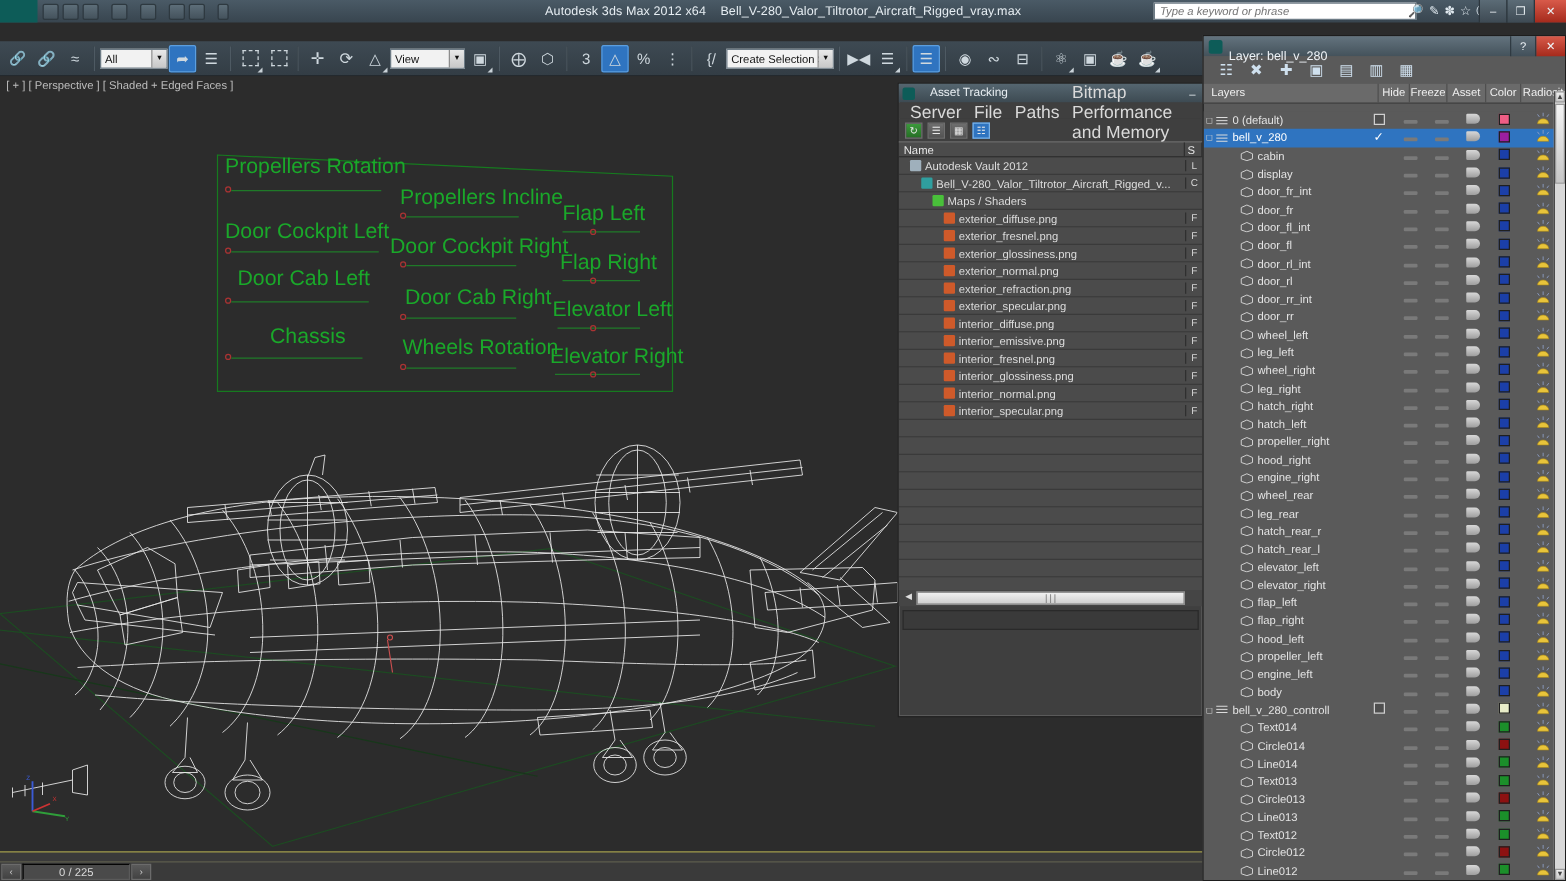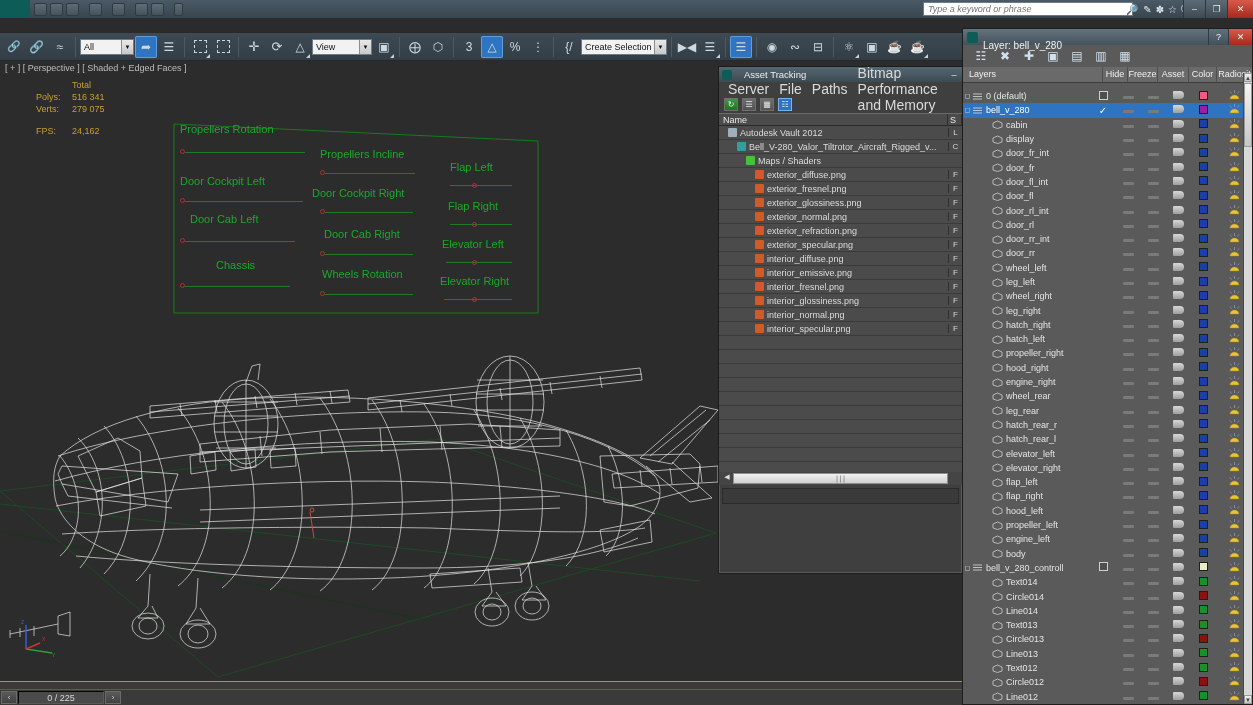--- a/index.html
+++ b/index.html
@@ -64,21 +64,21 @@
   
   .viewport { position:absolute; left:0; top:61px; width:962px; height:628px;
     background:#2c2c2c; overflow:hidden; }
   .vp-label { position:absolute; left:5px; top:2px; color:#bdbdbd; font-size:9px; }
   .vp-stats { position:absolute; left:36px; top:18px; font-size:9px; color:#c4a02e;
     line-height:12px; }
   .vp-stats .col1 { display:inline-block; width:36px; }
   .vp-stats .col2 { display:inline-block; width:56px; }
   .vp-anno { position:absolute; left:172px; top:62px; width:368px; height:192px; }
   .vp-anno .frame { position:absolute; inset:0; border:1px solid #167a1f; }
-  .anno { position:absolute; color:#1aa82a; font-size:11px; white-space:nowrap;
+  .anno { position:absolute; color:#1aa82a; font-size:17px; white-space:nowrap;
     font-family:"Liberation Sans", sans-serif; }
   .anno-line { position:absolute; height:1px; background:#1f7a28; }
   .anno-dot { position:absolute; width:5px; height:5px; border:1px solid #a33;
     border-radius:50%; }
   .axis-tri { position:absolute; left:18px; bottom:30px; width:40px; height:40px; }
 
   
   .plane { position:absolute; left:0px; top:245px; width:720px; height:400px; }
 
   
@@ -194,20 +194,25 @@
       <div class="qbtn sep"></div>
       <div class="qbtn"></div>
       <div class="qbtn sep"></div>
       <div class="qbtn"></div>
       <div class="qbtn sep"></div>
       <div class="qbtn"></div>
       <div class="qbtn"></div>
       <div class="qbtn sep"></div>
       <div class="qbtn" style="width:9px"></div>
     </div>
+    <div class="tb-title">
+      <span>Autodesk 3ds Max  2012 x64</span>
+      &nbsp;&nbsp;
+      <span>Bell_V-280_Valor_Tiltrotor_Aircraft_Rigged_vray.max</span>
+    </div>
     <div class="tb-search">
       <input placeholder="Type a keyword or phrase" style="">
     </div>
     <div class="tb-icons">
       <span>🔎</span>
       <span>✎</span>
       <span>✽</span>
       <span>☆</span>
       <span>ⓘ</span>
       <span style="font-size:6px">▼</span>
@@ -278,27 +283,20 @@
     <div class="tsep"></div>
     <div class="ticon">⚛<div class="sub"></div></div>
     <div class="ticon">▣</div>
     <div class="ticon">☕</div>
     <div class="ticon">☕<div class="sub"></div></div>
   </div>
 
   <div class="viewport">
     <div class="vp-label">[ + ] [ Perspective ] [ Shaded + Edged Faces ]</div>
 
-    <div class="vp-stats">
-      <div><span class="col1"></span><span class="col2">Total</span></div>
-      <div><span class="col1">Polys:</span><span class="col2">516 341</span></div>
-      <div><span class="col1">Verts:</span><span class="col2">279 075</span></div>
-      <div style="height:10px"></div>
-      <div><span class="col1">FPS:</span><span class="col2">24,162</span></div>
-    </div>
 
     <svg width="962" height="628" style="position:absolute;left:0;top:0">
       <polygon points="0,430 440,378 716,472 218,616" fill="none" stroke="#1d4a22" stroke-width="1"></polygon>
       <line x1="0" y1="443" x2="700" y2="520" stroke="#1d4a22" stroke-width="1"></line>
       <line x1="0" y1="470" x2="430" y2="560" stroke="#17381a" stroke-width="1"></line>
     </svg>
 
     <div class="vp-anno">
       <div class="frame" style="border:none"></div>
       <svg width="368" height="192" style="position:absolute;left:0;top:0">

